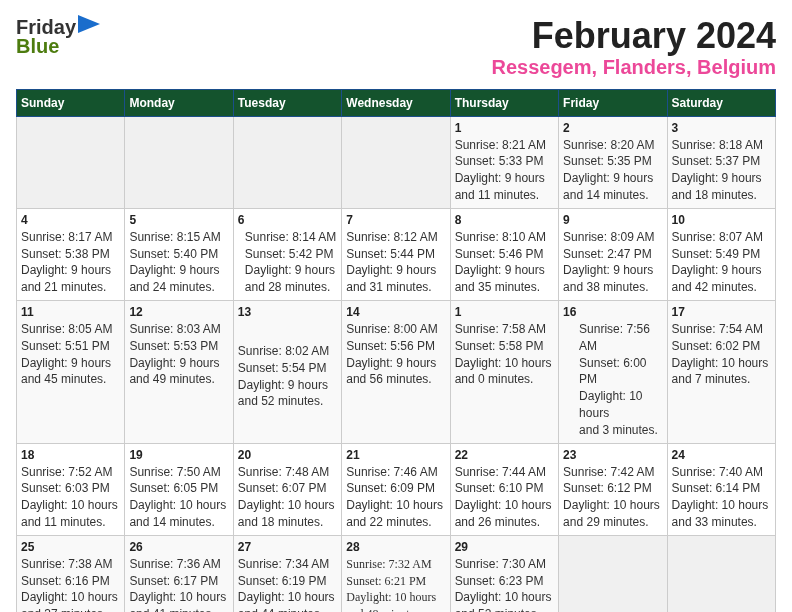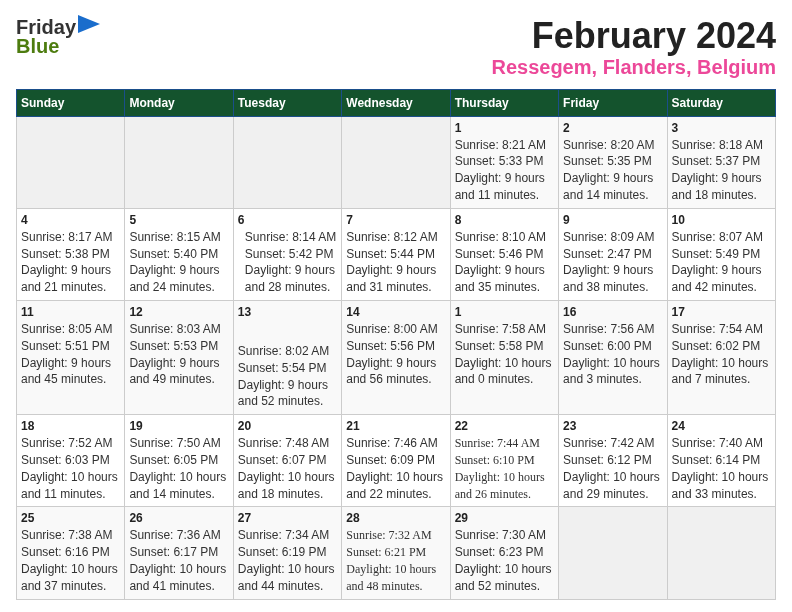--- a/index.html
+++ b/index.html
@@ -229,21 +229,21 @@
         </td>
         <td>
           <span class="day-number">1</span>
           <div class="day-info" style="white-space: pre-line;">Sunrise: 7:58 AM
 Sunset: 5:58 PM
 Daylight: 10 hours
 and 0 minutes.</div>
         </td>
         <td>
           <span class="day-number">16</span>
-          <div class="day-info" style="white-space: pre-line;">Sunrise: 7:56 AM
+          <div class="day-info" style="white-space: pre-line; margin-left: 16px;">Sunrise: 7:56 AM
 Sunset: 6:00 PM
 Daylight: 10 hours
 and 3 minutes.</div>
         </td>
         <td>
           <span class="day-number">17</span>
           <div class="day-info" style="white-space: pre-line;">Sunrise: 7:54 AM
 Sunset: 6:02 PM
 Daylight: 10 hours
 and 7 minutes.</div>
@@ -273,21 +273,21 @@
         </td>
         <td>
           <span class="day-number">21</span>
           <div class="day-info" style="white-space: pre-line;">Sunrise: 7:46 AM
 Sunset: 6:09 PM
 Daylight: 10 hours
 and 22 minutes.</div>
         </td>
         <td>
           <span class="day-number">22</span>
-          <div class="day-info" style="white-space: pre-line; font-family: Liberation Serif, serif;">Sunrise: 7:44 AM
+          <div class="day-info" style="white-space: pre-line;">Sunrise: 7:44 AM
 Sunset: 6:10 PM
 Daylight: 10 hours
 and 26 minutes.</div>
         </td>
         <td>
           <span class="day-number">23</span>
           <div class="day-info" style="white-space: pre-line;">Sunrise: 7:42 AM
 Sunset: 6:12 PM
 Daylight: 10 hours
 and 29 minutes.</div>

